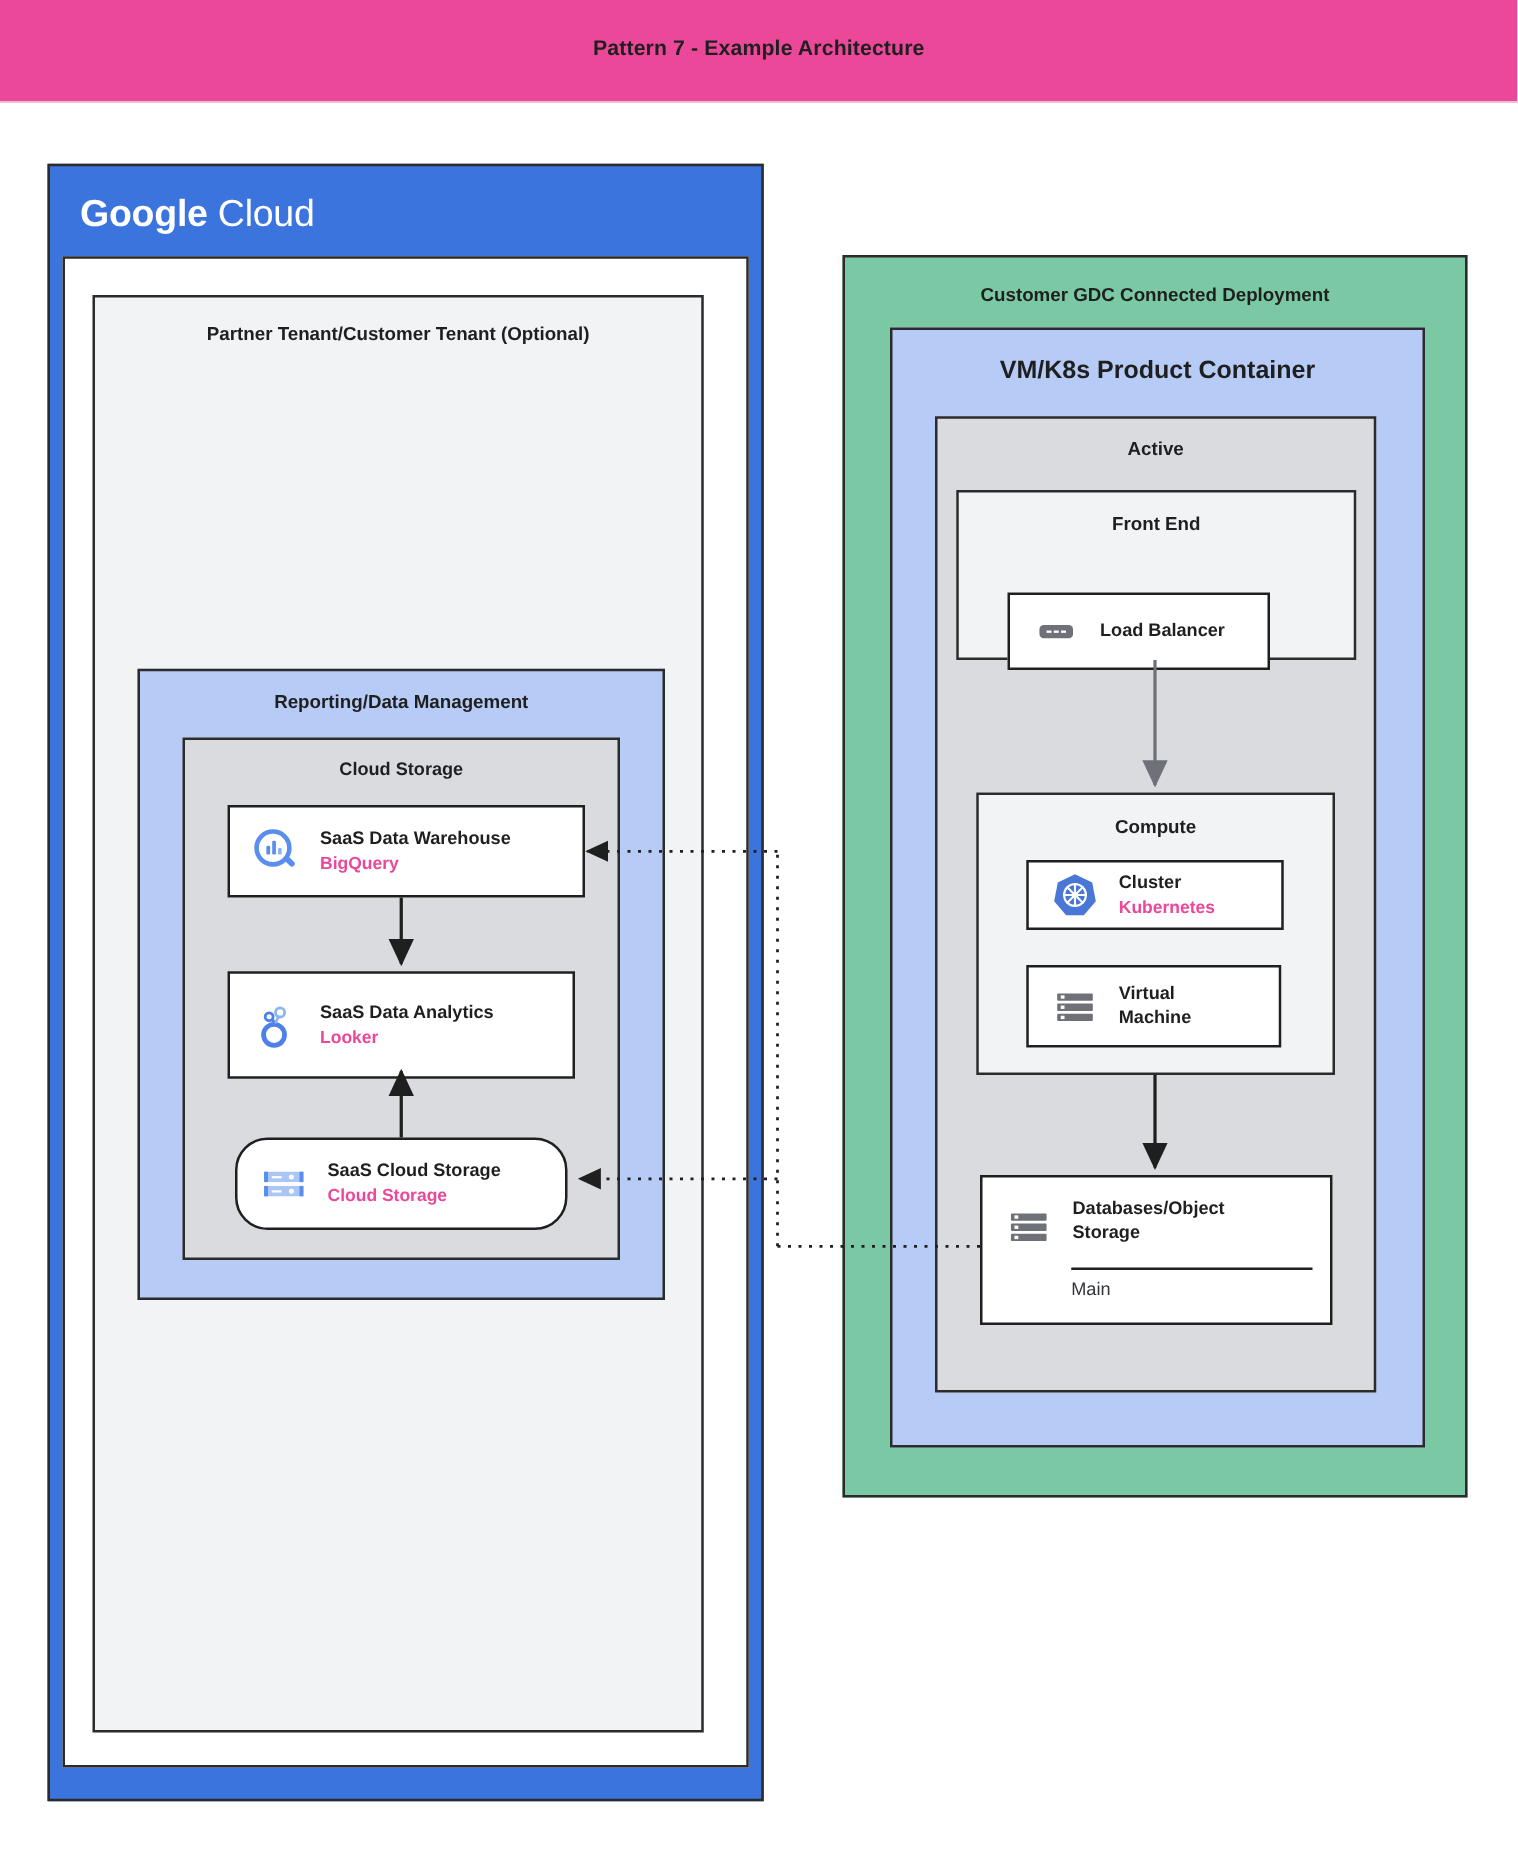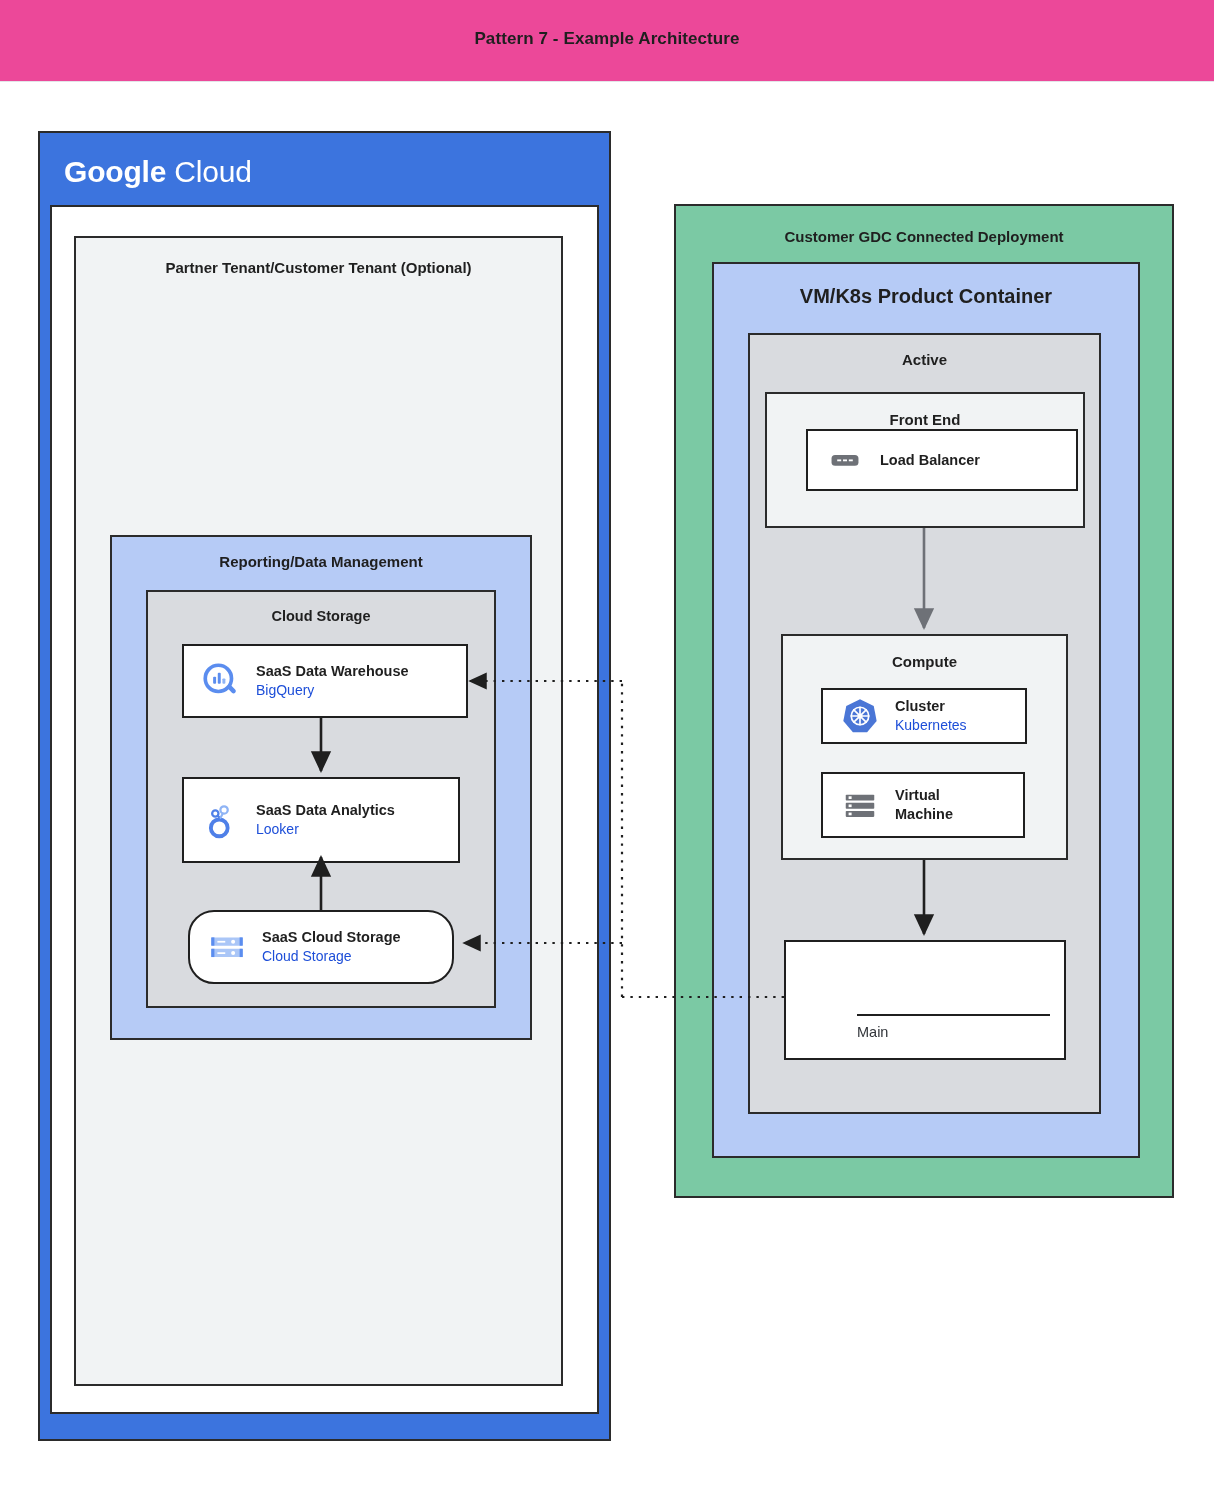--- a/index.html
+++ b/index.html
@@ -61,21 +61,21 @@
   .leaf {
     position: absolute; background: #ffffff; border: 2px solid #1f1f1f;
     display: flex; align-items: center;
   }
   .leaf .leaf-icon {
     flex: 0 0 auto; width: 46px; height: 46px; margin-left: 14px; margin-right: 12px;
     display: flex; align-items: center; justify-content: center;
   }
   .leaf .leaf-text { display: flex; flex-direction: column; justify-content: center; }
   .leaf .leaf-title { font-size: 14.5px; font-weight: bold; color: #1f1f1f; line-height: 1.3; }
-  .leaf .leaf-sub   { font-size: 14px; font-weight: normal; color: #1d4ed8; line-height: 1.35; }
+  .leaf .leaf-sub   { font-size: 14px; font-weight: bold; color: #ec4899; line-height: 1.35; }
 
   #card-bigquery      { left: 182px; top: 644px; width: 286px; height: 74px; }
   #card-looker        { left: 182px; top: 777px; width: 278px; height: 86px; }
   #card-saas-storage  { left: 188px; top: 910px; width: 266px; height: 74px; border-radius: 26px; }
 
   
   #gdc-frame { left: 674px; top: 204px; width: 500px; height: 994px; background: #7bc9a4; }
   #gdc-frame > .box-title { top: 22px; font-size: 15px; }
 
   #vmk8s { left: 712px; top: 262px; width: 428px; height: 896px; background: #b6cbf6; }
@@ -83,21 +83,21 @@
 
   #active { left: 748px; top: 333px; width: 353px; height: 781px; background: #d9dbdf; }
   #active > .box-title { top: 16px; font-size: 15px; }
 
   #frontend { left: 765px; top: 392px; width: 320px; height: 136px; background: #f1f3f4; }
   #frontend > .box-title { top: 17px; font-size: 15px; }
 
   #compute { left: 781px; top: 634px; width: 287px; height: 226px; background: #f1f3f4; }
   #compute > .box-title { top: 17px; font-size: 15px; }
 
-  #card-lb      { left: 806px; top: 429px; width: 272px; height: 62px; }
+  #card-lb      { left: 806px; top: 474px; width: 210px; height: 62px; }
   #card-cluster { left: 821px; top: 688px; width: 206px; height: 56px; }
   #card-vm      { left: 821px; top: 772px; width: 204px; height: 66px; }
   #card-db      { left: 784px; top: 940px; width: 282px; height: 120px;
                   display: block; padding: 0; }
 
   #card-db .db-top { display: flex; align-items: flex-start; padding: 16px 0 0 0; }
   #card-db .db-divider {
     position: absolute; left: 71px; top: 72px; width: 193px; height: 2px; background: #1f1f1f;
   }
   #card-db .db-main {
@@ -265,20 +265,35 @@
       <rect x="9.6" y="33.6" width="3.8" height="3.4" fill="#ffffff"></rect>
     </svg>
   </span>
   <span class="leaf-text">
     <span class="leaf-title" style="white-space: pre-line;">Virtual
 Machine</span>
   </span>
 </div>
 
 <div class="leaf" id="card-db">
+  <div class="db-top">
+    <span class="leaf-icon">
+      <svg class="svg-icon" width="38" height="38" viewBox="0 0 48 48">
+        <rect x="6" y="11" width="36" height="7.4" rx="1" fill="#6e7177"></rect>
+        <rect x="9.6" y="13" width="3.8" height="3.4" fill="#ffffff"></rect>
+        <rect x="6" y="21.3" width="36" height="7.4" rx="1" fill="#6e7177"></rect>
+        <rect x="9.6" y="23.3" width="3.8" height="3.4" fill="#ffffff"></rect>
+        <rect x="6" y="31.6" width="36" height="7.4" rx="1" fill="#6e7177"></rect>
+        <rect x="9.6" y="33.6" width="3.8" height="3.4" fill="#ffffff"></rect>
+      </svg>
+    </span>
+    <span class="leaf-text">
+      <span class="leaf-title" style="max-width:170px;">Databases/Object Storage</span>
+    </span>
+  </div>
   <div class="db-divider"></div>
   <div class="db-main">Main</div>
 </div>
 
 <svg id="wires">
   <defs>
     <marker id="arrow-dark" markerWidth="9" markerHeight="9" refX="7.6" refY="4.5" orient="auto">
       <path d="M0,0.6 L8.4,4.5 L0,8.4 Z" fill="#1f1f1f"></path>
     </marker>
     <marker id="arrow-gray" markerWidth="9" markerHeight="9" refX="7.6" refY="4.5" orient="auto">

